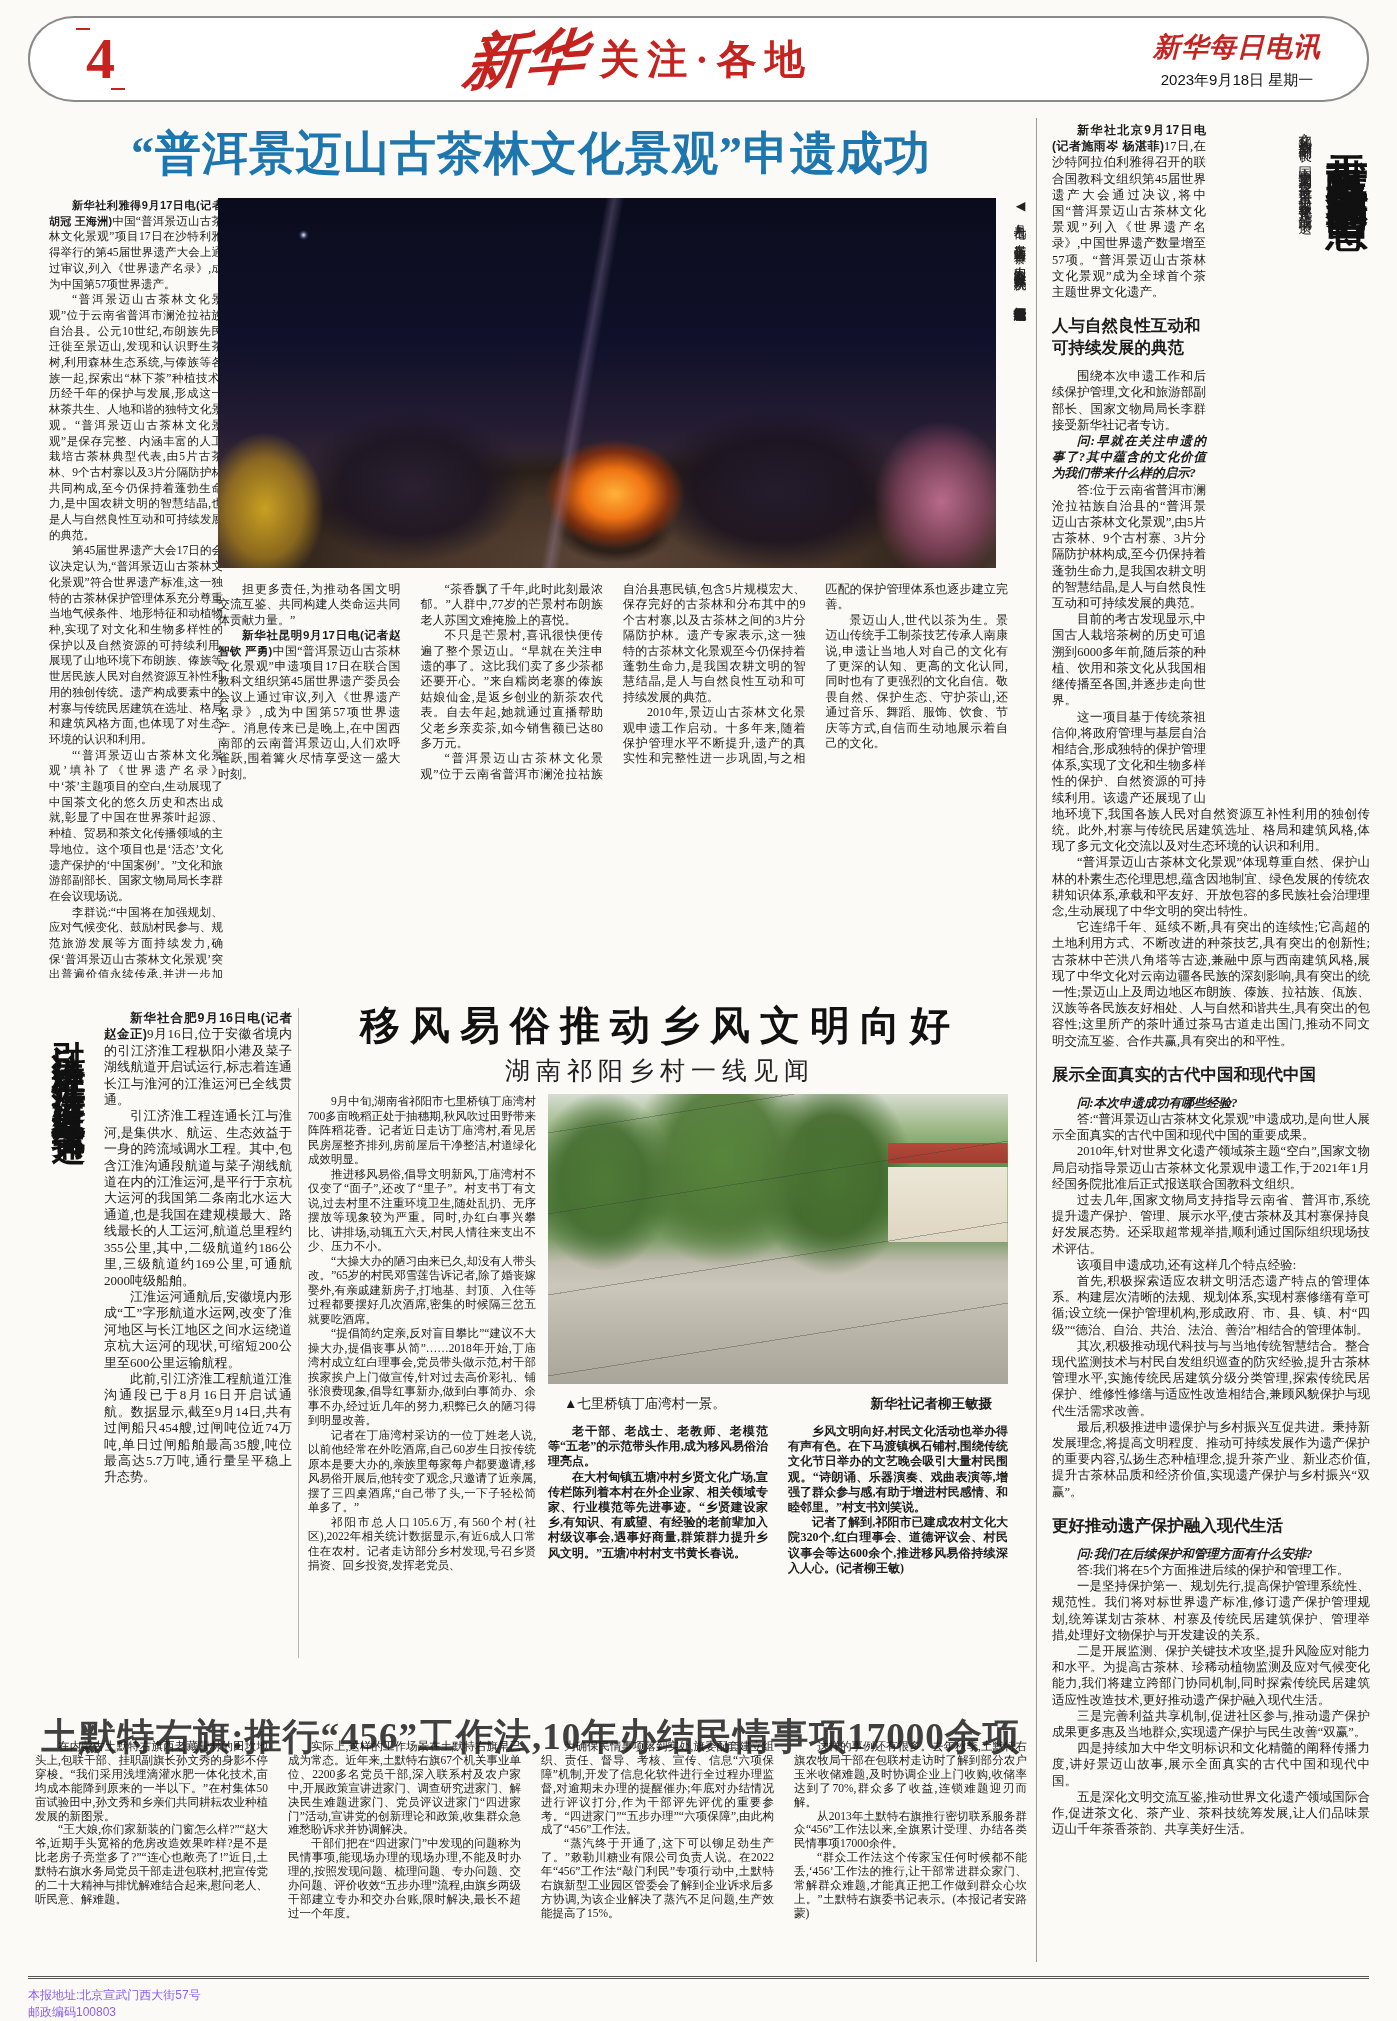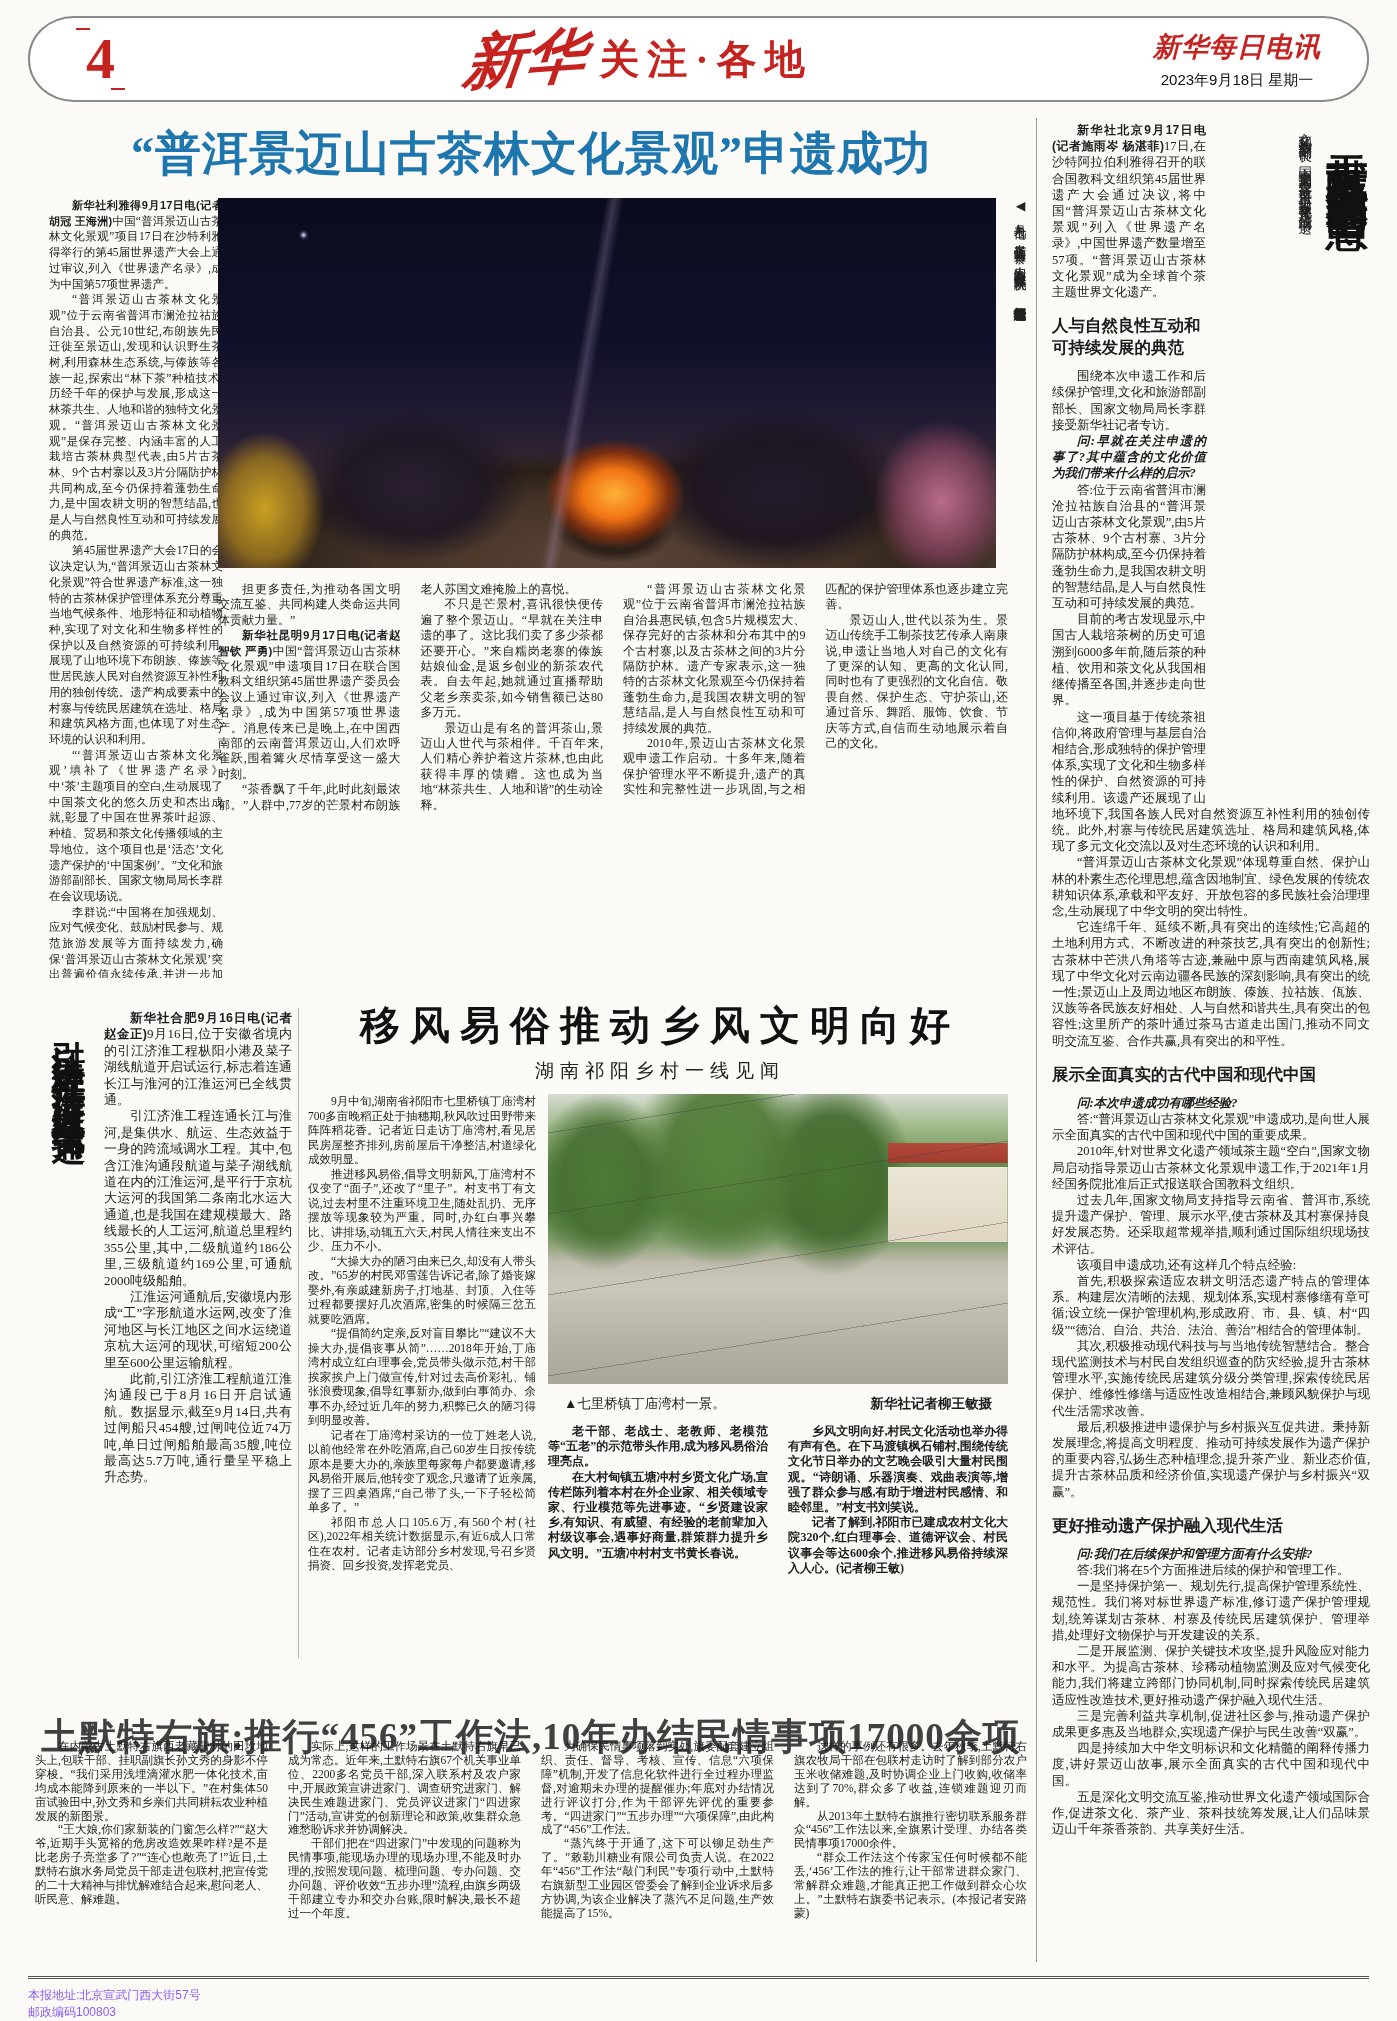--- a/index.html
+++ b/index.html
@@ -96,21 +96,21 @@
   .canal-text{left:104px;top:1010px;width:188px;height:648px;font-size:13px;line-height:16.4px;}
   .canal-divider{left:298px;top:1008px;height:650px;border-left:1px solid #b5b5b5;}
 
   
   .customs-headline{
     left:310px;top:1000px;width:700px;height:52px;
     font-size:40px;font-weight:bold;color:#111;text-align:center;letter-spacing:10px;line-height:52px;white-space:nowrap;
   }
   .customs-subtitle{
     left:310px;top:1058px;width:700px;height:26px;
-    font-size:19px;color:#222;text-align:center;letter-spacing:6px;line-height:26px;
+    font-size:25px;color:#222;text-align:center;letter-spacing:6px;line-height:26px;
   }
   .customs-col1{left:308px;top:1094px;width:228px;height:562px;font-size:11.5px;line-height:14.5px;}
   .photo2{
     left:548px;top:1094px;width:460px;height:290px;
     background:
       repeating-linear-gradient(171deg, transparent 0 38px, rgba(60,60,60,.35) 38px 39px, transparent 39px 80px),
       linear-gradient(#ece6d6,#ded6c2) no-repeat 100% 34%/26% 26%,
       linear-gradient(#b44a3a,#a03c30) no-repeat 100% 18%/26% 7%,
       radial-gradient(ellipse 70px 90px at 12% 30%, #4e7a36 0%, rgba(70,110,50,.9) 60%, transparent 100%),
       radial-gradient(ellipse 90px 110px at 38% 22%, #57863c 0%, rgba(80,120,55,.9) 60%, transparent 100%),
@@ -169,21 +169,20 @@
 <div class="abs vtext a1-caption" data-name="main-photo-caption">
   <span data-name="caption-text">◀九月十七日,在景迈山翁基古寨,人们围着篝火载歌载舞庆祝。</span>
   <b data-name="photo-credit">新华社记者胡超摄</b>
 </div>
 
 <div class="abs col a1-rest" data-name="main-article-columns-2-5">
     <p class="para" data-name="paragraph">担更多责任,为推动各国文明交流互鉴、共同构建人类命运共同体贡献力量。”</p>
     <p class="para" data-name="paragraph"><b>新华社昆明9月17日电(记者赵智钦 严勇)</b>中国“普洱景迈山古茶林文化景观”申遗项目17日在联合国教科文组织第45届世界遗产委员会会议上通过审议,列入《世界遗产名录》,成为中国第57项世界遗产。消息传来已是晚上,在中国西南部的云南普洱景迈山,人们欢呼雀跃,围着篝火尽情享受这一盛大时刻。</p>
     <p class="para" data-name="paragraph">“茶香飘了千年,此时此刻最浓郁。”人群中,77岁的芒景村布朗族老人苏国文难掩脸上的喜悦。</p>
     <p class="para" data-name="paragraph">不只是芒景村,喜讯很快便传遍了整个景迈山。“早就在关注申遗的事了。这比我们卖了多少茶都还要开心。”来自糯岗老寨的傣族姑娘仙金,是返乡创业的新茶农代表。自去年起,她就通过直播帮助父老乡亲卖茶,如今销售额已达80多万元。</p>
-    <p class="para" data-name="paragraph">景迈山是有名的普洱茶山,景迈山人世代与茶相伴。千百年来,人们精心养护着这片茶林,也由此获得丰厚的馈赠。这也成为当地“林茶共生、人地和谐”的生动诠释。</p>
     <p class="para" data-name="paragraph">“普洱景迈山古茶林文化景观”位于云南省普洱市澜沧拉祜族自治县惠民镇,包含5片规模宏大、保存完好的古茶林和分布其中的9个古村寨,以及古茶林之间的3片分隔防护林。遗产专家表示,这一独特的古茶林文化景观至今仍保持着蓬勃生命力,是我国农耕文明的智慧结晶,是人与自然良性互动和可持续发展的典范。</p>
     <p class="para" data-name="paragraph">2010年,景迈山古茶林文化景观申遗工作启动。十多年来,随着保护管理水平不断提升,遗产的真实性和完整性进一步巩固,与之相匹配的保护管理体系也逐步建立完善。</p>
     <p class="para" data-name="paragraph">景迈山人,世代以茶为生。景迈山传统手工制茶技艺传承人南康说,申遗让当地人对自己的文化有了更深的认知、更高的文化认同,同时也有了更强烈的文化自信。敬畏自然、保护生态、守护茶山,还通过音乐、舞蹈、服饰、饮食、节庆等方式,自信而生动地展示着自己的文化。</p>
   </div>
 
 <div class="abs v-divider sb-divider" data-name="sidebar-divider-line"></div>
 
 <div class="abs sidebar" data-name="interview-article">
   <div class="sb-head" data-name="interview-headline-block">
     <div class="sb-subtitle" data-name="interview-vertical-subtitle">文化和旅游部副部长、国家文物局局长李群谈『普洱景迈山古茶林文化景观』成功申遗</div>

